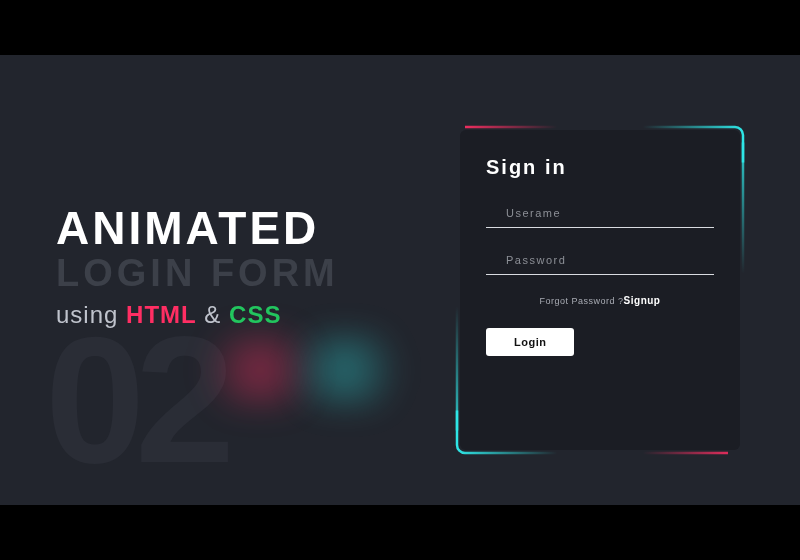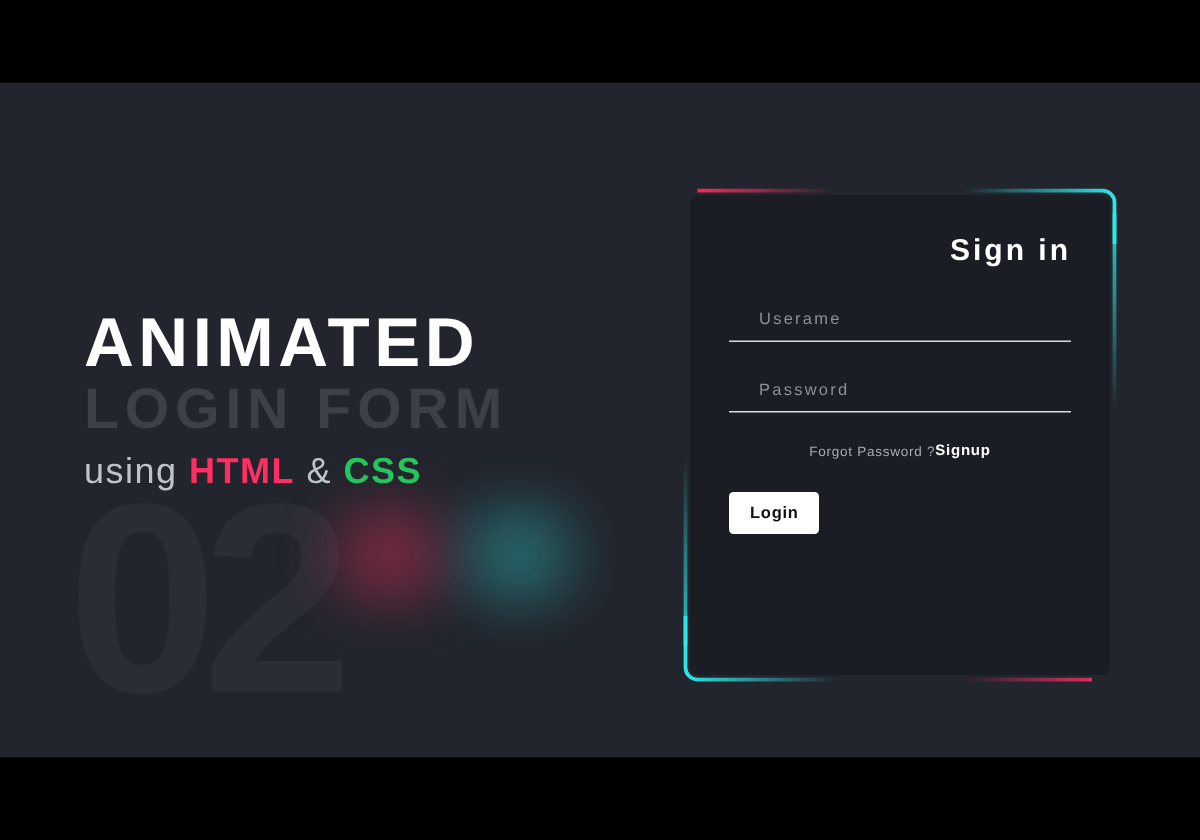--- a/index.html
+++ b/index.html
@@ -18,28 +18,28 @@
   .title-line3 .amp { color: #bfc3cc; }
   .title-line3 .css-word { color: #22c55e; font-weight: 700; }
 
   .glow-pink { position: absolute; left: 190px; top: 275px; width: 140px; height: 80px; background: radial-gradient(circle, rgba(255,46,99,0.45) 0%, rgba(255,46,99,0) 70%); filter: blur(14px); pointer-events: none; }
   .glow-cyan { position: absolute; left: 275px; top: 275px; width: 140px; height: 80px; background: radial-gradient(circle, rgba(46,230,230,0.40) 0%, rgba(46,230,230,0) 70%); filter: blur(14px); pointer-events: none; }
 
   .card-wrap { position: absolute; right: 60px; top: 75px; width: 280px; height: 320px; }
   .border-svg { position: absolute; top: -6px; left: -6px; width: 292px; height: 332px; pointer-events: none; }
   .card { position: relative; width: 280px; height: 320px; background: #1b1d24; border-radius: 6px; padding: 26px 26px 20px 26px; }
 
-  .card-title { color: #fff; font-size: 20px; font-weight: 700; text-align: right; letter-spacing: 2px; margin-bottom: 28px; }
+  .card-title { color: #fff; font-size: 20px; font-weight: 700; text-align: left; letter-spacing: 2px; margin-bottom: 28px; }
   .field { margin-bottom: 26px; }
   .field-label { color: #8c8f96; font-size: 11px; letter-spacing: 1.5px; display: block; margin-bottom: 8px; margin-left: 20px; }
   .field-line { height: 1px; background: #d9dbe0; width: 100%; }
   .links-row { display: flex; justify-content: center; align-items: center; margin-top: -6px; margin-bottom: 22px; }
   .forgot { color: #a8abb3; font-size: 9px; letter-spacing: 0.5px; }
   .signup { color: #fff; font-size: 10px; font-weight: 700; letter-spacing: 0.5px; }
-  .login-btn { background: #fff; color: #111; border: none; border-radius: 3px; padding: 8px 14px; font-size: 11px; font-weight: 700; letter-spacing: 0.5px; cursor: pointer; }
+  .login-btn { background: #fff; color: #111; border: none; border-radius: 3px; padding: 8px 28px; font-size: 11px; font-weight: 700; letter-spacing: 0.5px; cursor: pointer; }
 </style>
 </head>
 <body>
 
 <div class="letterbox-top"></div>
 <div class="letterbox-bottom"></div>
 
 <div class="stage">
 
   <div class="bg-number">02</div>

